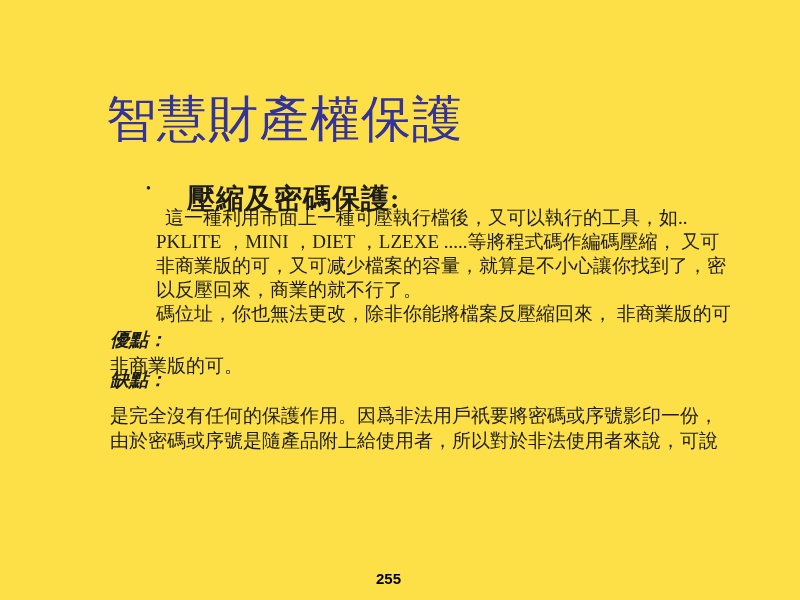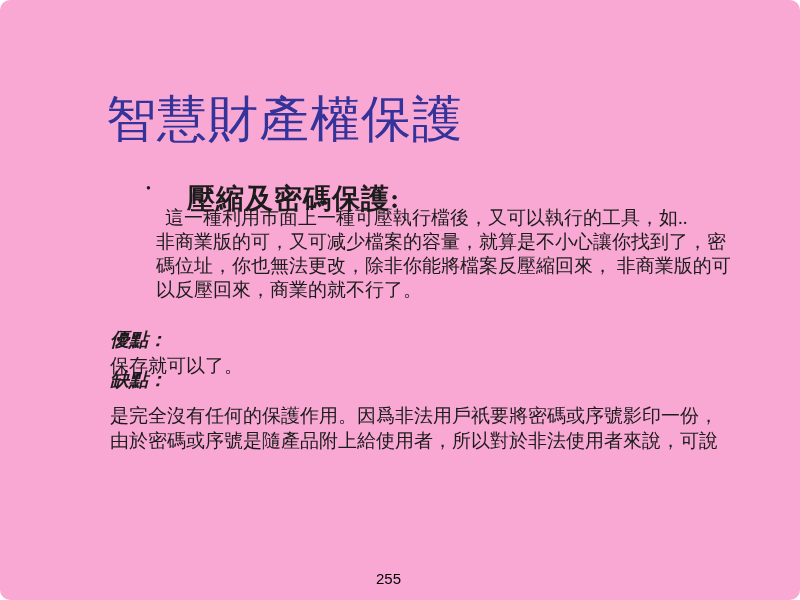--- a/index.html
+++ b/index.html
@@ -81,46 +81,47 @@
     line-height: 25px;
     white-space: nowrap;
   }
   .page-number {
     position: absolute;
     left: 1px;
     right: 24px;
     bottom: 13px;
     text-align: center;
     font-size: 15px;
-    font-weight: 400;
+    font-weight: 700;
     color: #000000;
     font-family: "Liberation Sans", "DejaVu Sans", sans-serif;
   }
 </style>
 </head>
 <body>
 
-<div class="slide" style="background: #f9a8d4; color: rgb(28, 28, 28); border-radius: 10px;">
+<div class="slide" style="background: #fde047; color: rgb(28, 28, 28);">
 
   <h1 class="slide-title" style="color: rgb(51, 51, 153);">智慧財產權保護</h1>
 
   <span class="bullet-marker">•</span>
 
   <h2 class="bullet-heading">壓縮及密碼保護:</h2>
 
   <div class="bullet-body">
     <div class="body-line">這一種利用市面上一種可壓執行檔後，又可以執行的工具，如..</div>
+    <div class="body-line">PKLITE ，MINI ，DIET ，LZEXE .....等將程式碼作編碼壓縮， 又可</div>
     <div class="body-line">非商業版的可，又可减少檔案的容量，就算是不小心讓你找到了，密</div>
+    <div class="body-line">以反壓回來，商業的就不行了。</div>
     <div class="body-line">碼位址，你也無法更改，除非你能將檔案反壓縮回來， 非商業版的可</div>
-    <div class="body-line">以反壓回來，商業的就不行了。</div>
   </div>
 
   <h3 class="pros-label">優點：</h3>
 
-  <div class="pros-text">保存就可以了。</div>
+  <div class="pros-text">非商業版的可。</div>
 
   <h3 class="cons-label">缺點：</h3>
 
   <div class="cons-body">
     <div class="body-line">是完全沒有任何的保護作用。因爲非法用戶祇要將密碼或序號影印一份，</div>
     <div class="body-line">由於密碼或序號是隨產品附上給使用者，所以對於非法使用者來說，可說</div>
   </div>
 
   <div class="page-number">255</div>
 

